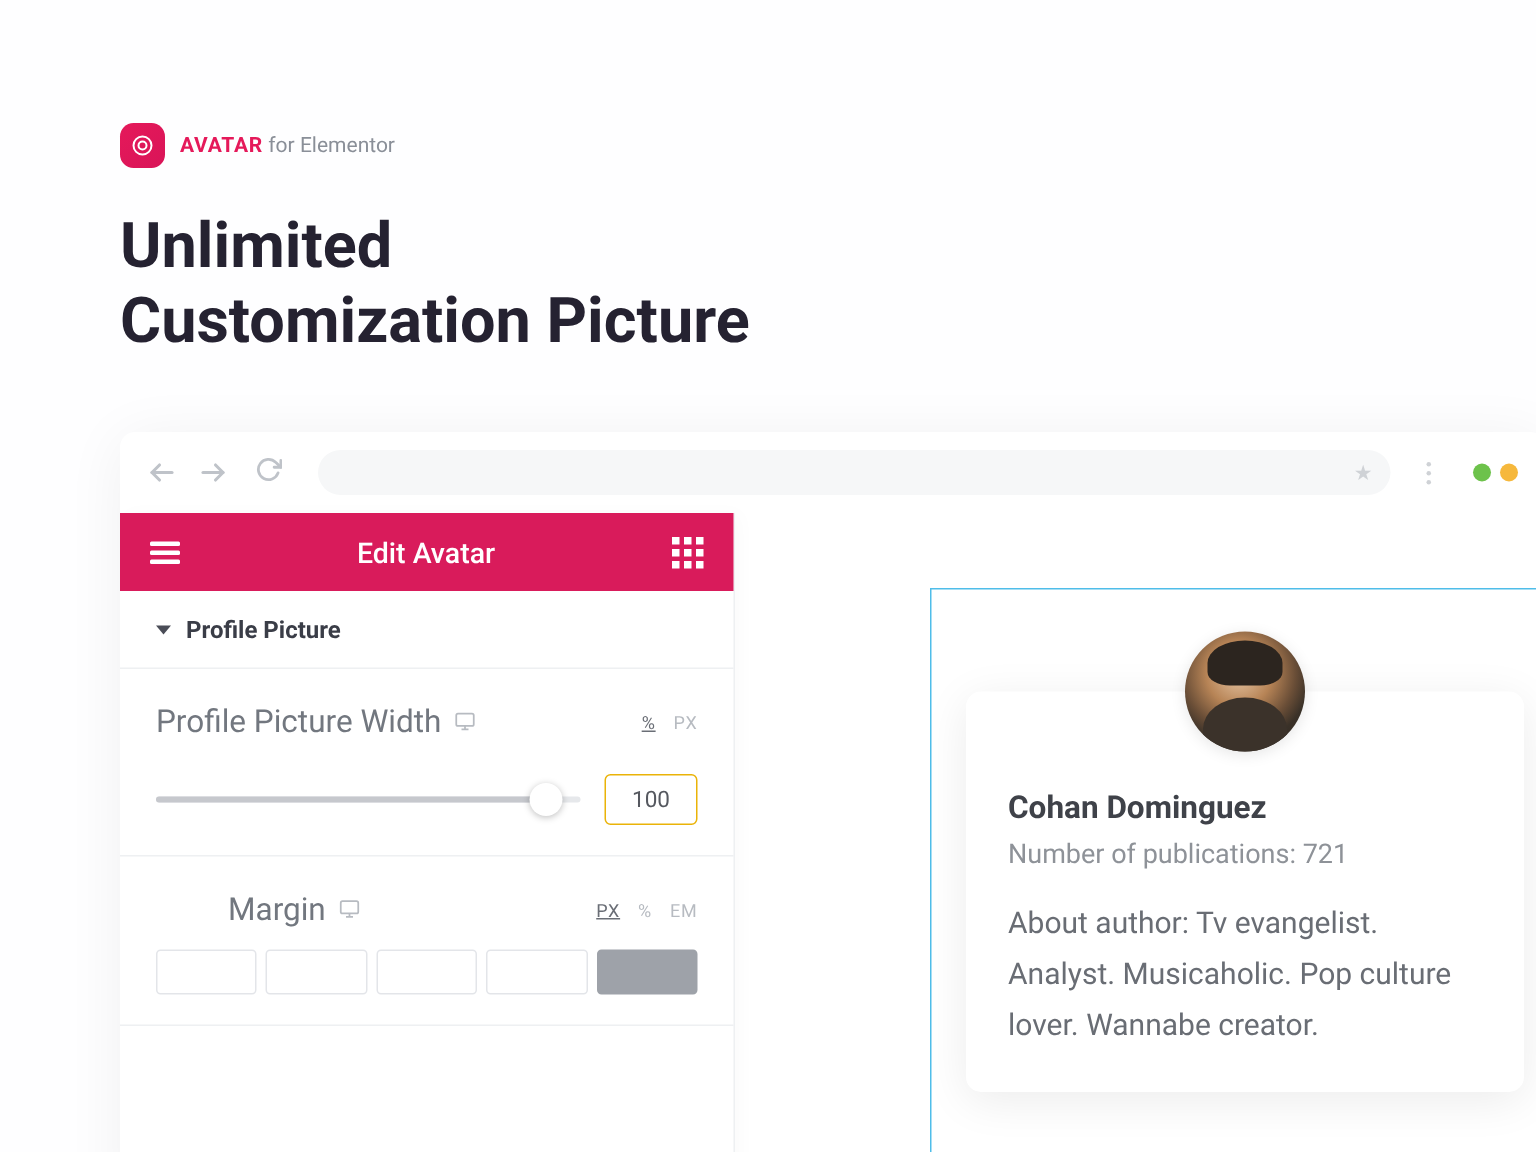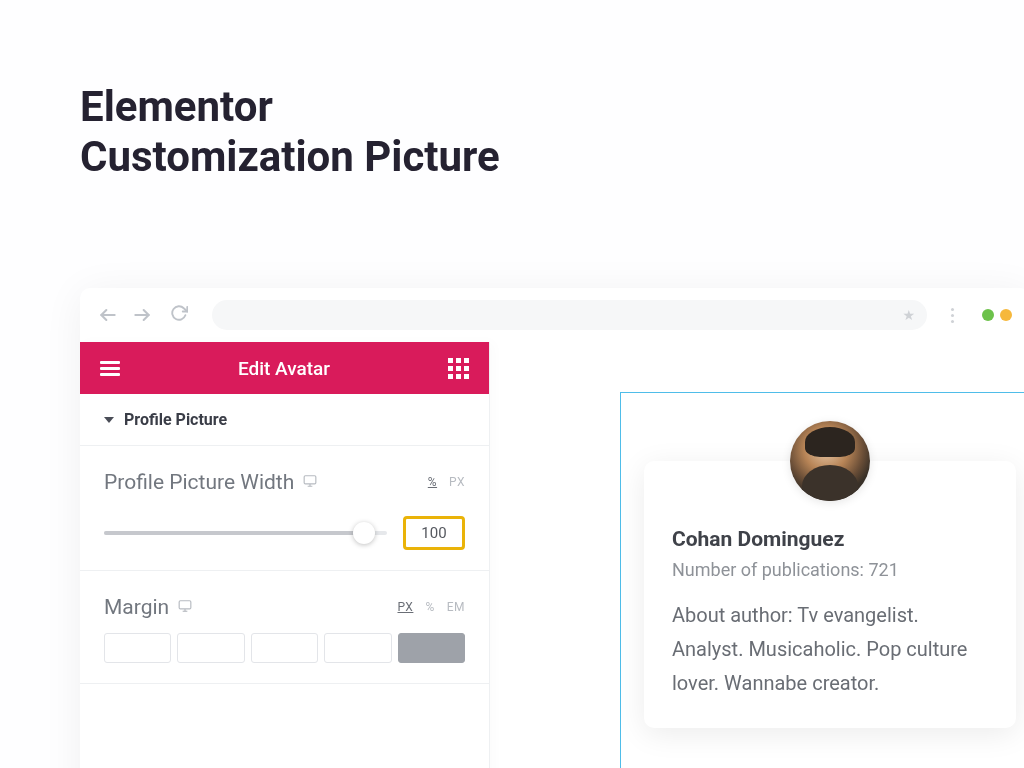--- a/index.html
+++ b/index.html
@@ -46,21 +46,21 @@
   .control-block { padding: 24px 24px 20px 24px; border-bottom: 1px solid #eef0f2; }
   .control-head { display: flex; align-items: center; justify-content: space-between; margin-bottom: 22px; }
   .control-name { color: #72777f; font-size: 21px; }
   .device-icon { color: #b7bbc1; margin-left: 8px; }
   .units { display: flex; gap: 12px; font-size: 12px; color: #b7bbc1; letter-spacing: 0.5px; }
   .units .active { color: #6a6e76; text-decoration: underline; }
   .slider-row { display: flex; align-items: center; gap: 16px; }
   .slider { position: relative; flex: 1; height: 4px; background: #e6e8eb; border-radius: 2px; }
   .slider .fill { position: absolute; left: 0; top: 0; height: 100%; width: 92%; background: #c6c8cd; border-radius: 2px; }
   .slider .thumb { position: absolute; left: 92%; top: 50%; transform: translate(-50%, -50%); width: 22px; height: 22px; border-radius: 50%; background: #fff; box-shadow: 0 1px 5px rgba(0,0,0,0.25); cursor: pointer; }
-  .value-box { width: 62px; height: 34px; border: 3px solid #eab308; border-radius: 4px; display: flex; align-items: center; justify-content: center; color: #55585f; font-size: 15px; }
+  .value-box { width: 62px; height: 34px; border: 1px solid #eab308; border-radius: 4px; display: flex; align-items: center; justify-content: center; color: #55585f; font-size: 15px; }
 
   .margin-block .control-head { margin-bottom: 14px; }
   .margin-inputs { display: flex; gap: 0; }
   .margin-inputs .cell { flex: 1; height: 30px; border: 1px solid #e3e5e9; border-radius: 3px; margin-right: 6px; background: #fff; }
   .margin-inputs .cell:last-child { background: #9ea2a9; border-color: #9ea2a9; margin-right: 0; }
 
   
   .preview-wrap { position: absolute; left: 540px; top: 50px; width: 420px; }
   .selection-box { position: absolute; left: 0; top: 0; width: 420px; height: 420px; border: 1.5px solid #4fbde9; }
   .preview-card { position: absolute; left: 24px; top: 69px; width: 372px; background: #fff; border-radius: 10px; box-shadow: 0 6px 30px rgba(0,0,0,0.08); padding: 56px 28px 28px 28px; }
@@ -68,22 +68,33 @@
   .avatar::after { content:""; position:absolute; left:50%; bottom:-6px; transform:translateX(-50%); width:56px; height:42px; background:#3b322a; border-radius:50% 50% 40% 40%; }
   .avatar::before { content:""; position:absolute; left:50%; top:6px; transform:translateX(-50%); width:50px; height:30px; background:#2c251f; border-radius:50% 50% 30% 30%; }
   .card-name { font-size: 21px; font-weight: 700; color: #3f4249; margin-top: 10px; margin-bottom: 8px; }
   .card-meta { font-size: 18px; color: #8e9298; margin-bottom: 18px; }
   .card-bio { font-size: 20px; color: #696d74; line-height: 1.7; }
 </style>
 </head>
 <body>
 
 <div class="hero">
+  <div class="brand-row">
+    <div class="brand-icon">
+      <svg width="16" height="16" viewBox="0 0 24 24" fill="none" stroke="white" stroke-width="2">
+          <circle cx="12" cy="12" r="4"></circle>
+          <circle cx="12" cy="12" r="9"></circle>
+        </svg>
+    </div>
+    <div class="brand-text">
+      <span class="strong">AVATAR</span><span> for Elementor</span>
+    </div>
+  </div>
   <h1>
-    <span>Elementor</span><br>
+    <span>Unlimited</span><br>
     <span>Customization Picture</span>
   </h1>
 </div>
 
 <div class="browser">
   <div class="browser-bar">
     <div class="nav-arrow">
       <svg width="20" height="20" viewBox="0 0 24 24" fill="none" stroke="currentColor" stroke-width="2.5" stroke-linecap="round" stroke-linejoin="round">
           <line x1="20" y1="12" x2="4" y2="12"></line>
           <polyline points="10 18 4 12 10 6"></polyline>
@@ -163,21 +174,21 @@
           <div class="slider">
             <div class="fill"></div>
             <div class="thumb"></div>
           </div>
           <div class="value-box">100</div>
         </div>
       </div>
 
       <div class="control-block margin-block">
         <div class="control-head">
-          <div style="display:flex;align-items:center;">
+          <div style="display:flex;align-items:center;margin-left:48px;">
             <span class="control-name">Margin</span>
             <span class="device-icon">
               <svg width="16" height="14" viewBox="0 0 24 24" fill="none" stroke="currentColor" stroke-width="2">
                   <rect x="2" y="3" width="20" height="14" rx="2"></rect>
                   <line x1="8" y1="21" x2="16" y2="21"></line>
                   <line x1="12" y1="17" x2="12" y2="21"></line>
                 </svg>
             </span>
           </div>
           <div class="units">

